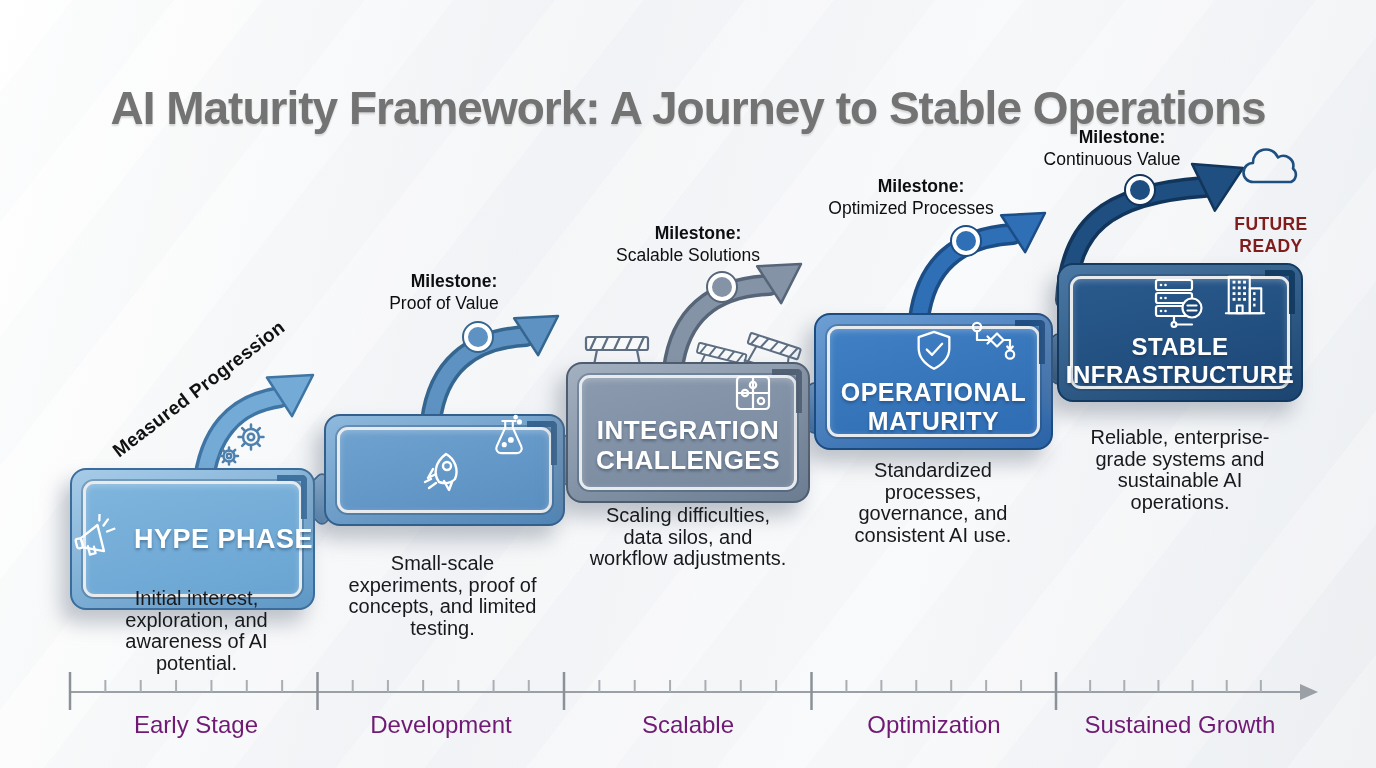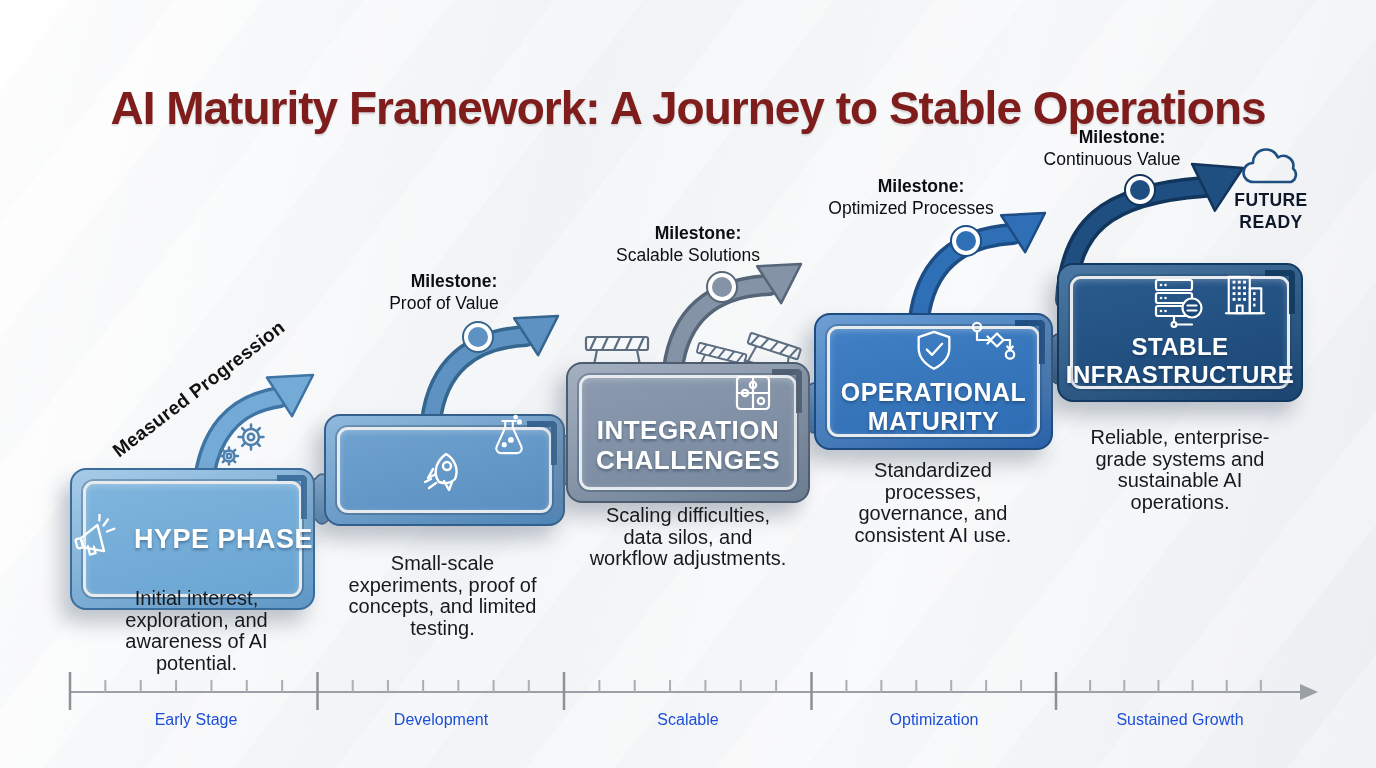--- a/index.html
+++ b/index.html
@@ -8,21 +8,21 @@
     font-family:"Liberation Sans", sans-serif;
     background:linear-gradient(105deg,#ffffff 0%,#f2f4f6 38%,#f8f9fa 66%,#edeff2 100%);
   }
   body::before{
     content:"";position:absolute;inset:0;pointer-events:none;
     background:repeating-linear-gradient(-52deg, rgba(255,255,255,.55) 0 70px, rgba(226,230,235,.25) 70px 150px);
     opacity:.35;
   }
   .title{
     position:absolute;left:0;top:50px;width:100%;text-align:center;
-    font-size:46px;font-weight:bold;letter-spacing:-1px;color:#7f1d1d;
+    font-size:46px;font-weight:bold;letter-spacing:-1px;color:#737373;
     text-shadow:0 2px 2px rgba(0,0,0,.14);
   }
   #layer{position:absolute;left:0;top:0;width:1376px;height:768px;z-index:2;}
   .link{position:absolute;width:36px;height:36px;border-radius:6px;z-index:1;
     transform:rotate(45deg);border:2px solid var(--bd);
     background:linear-gradient(160deg,var(--fl),var(--fd));}
   .stage{position:absolute;z-index:3;border-radius:16px;padding:11px;
     border:2px solid var(--bd);
     background:linear-gradient(160deg,var(--fl),var(--fd));
     filter:drop-shadow(-9px 13px 10px rgba(108,120,136,.42));
@@ -45,21 +45,21 @@
   .milestone{position:absolute;z-index:4;width:240px;text-align:center;color:#0d0e10;
     font-size:17.5px;line-height:1.24;}
   .milestone b{font-weight:bold;padding-left:20px;}
   .progression{position:absolute;left:122px;top:440px;z-index:4;white-space:nowrap;
     font-size:19px;font-weight:bold;color:#111;letter-spacing:.3px;
     transform:rotate(-37.5deg);transform-origin:left bottom;}
   .future-text{position:absolute;left:1206px;top:190px;width:130px;z-index:4;
     text-align:center;font-weight:bold;font-size:17.5px;line-height:1.25;letter-spacing:.4px;}
   .cloud-wrap{position:absolute;left:1238px;top:144px;z-index:4;}
   .tlabel{position:absolute;top:711px;width:220px;text-align:center;z-index:4;
-    font-size:16px;color:#1d4ed8;}
+    font-size:24px;color:#701a75;}
   svg{display:block;}
 </style>
 </head>
 <body>
 
 <h1 class="title">AI Maturity Framework: A Journey to Stable Operations</h1>
 
 <svg id="layer" viewBox="0 0 1376 768">
     <path d="M203 487 Q211 407 280 397" stroke="#3f75a4" stroke-width="22" fill="none" stroke-linecap="round"></path>
     <path d="M203 487 Q211 407 280 397" stroke="#74aad6" stroke-width="15" fill="none" stroke-linecap="round"></path>
@@ -310,21 +310,21 @@
 <div class="milestone" style="left:992px;top:127px">
   <b>Milestone:</b><br>
   <span>Continuous Value</span>
 </div>
 
 <div class="cloud-wrap">
   <svg width="68" height="46" viewBox="0 0 68 46" fill="none" stroke="#1d5080" stroke-width="2.6" stroke-linecap="round" stroke-linejoin="round">
     <path d="M15 38A9.5 9.5 0 0 1 15 19 13 13 0 0 1 40 13.5 10 10 0 0 1 55 24.5 8 8 0 0 1 53 38Z"></path>
   </svg>
 </div>
-<div class="future-text" style="color: #0f172a;">
+<div class="future-text" style="color: #7f1d1d; margin-top: 24px;">
   <span>FUTURE</span><br>
   <span>READY</span>
 </div>
 
 <div class="desc" style="left:104px;top:588px;width:185px">Initial interest, exploration, and awareness of AI potential.</div>
 <div class="desc" style="left:335px;top:553px;width:215px">Small-scale experiments, proof of concepts, and limited testing.</div>
 <div class="desc" style="left:588px;top:505px;width:200px">Scaling difficulties, data silos, and workflow adjustments.</div>
 <div class="desc" style="left:833px;top:460px;width:200px">Standardized processes, governance, and consistent AI use.</div>
 <div class="desc" style="left:1090px;top:427px;width:180px">Reliable, enterprise-grade systems and sustainable AI operations.</div>
 

